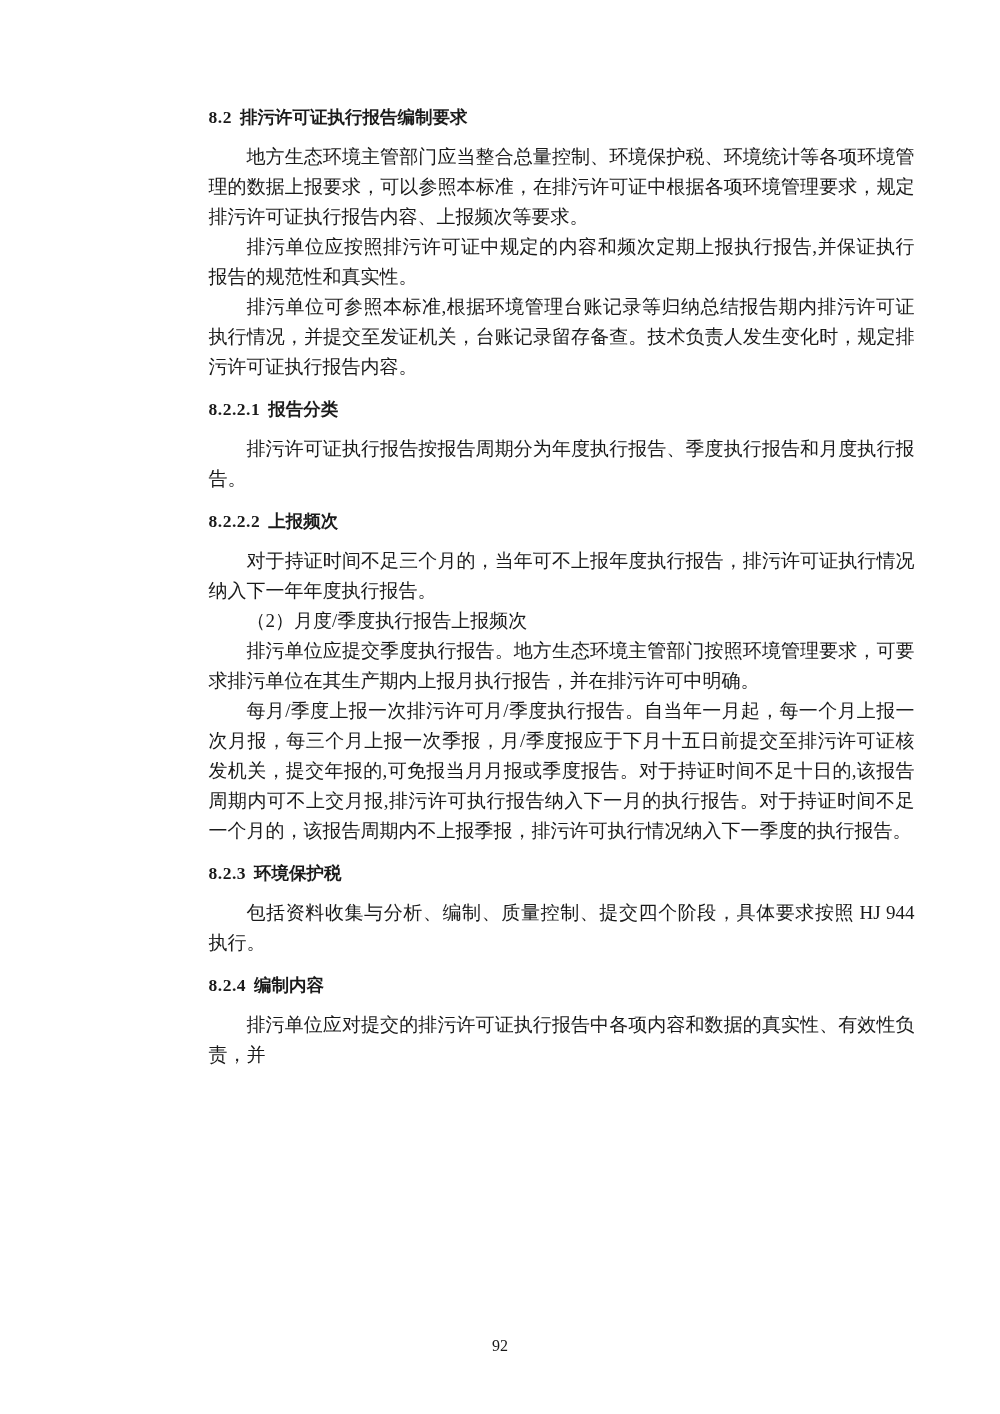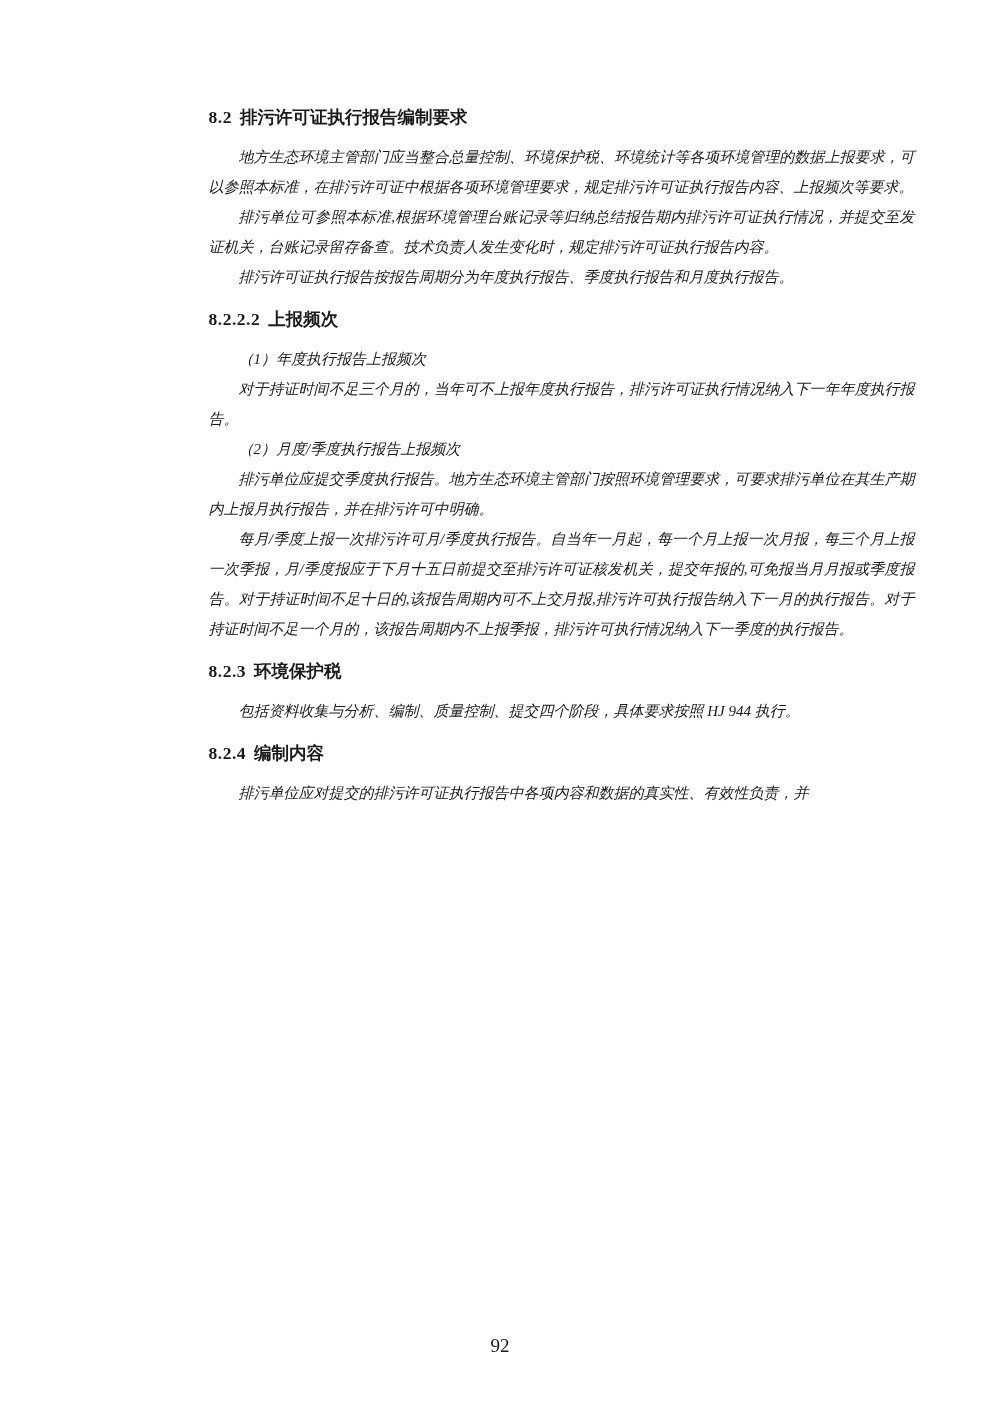--- a/index.html
+++ b/index.html
@@ -38,63 +38,65 @@
     font-weight: bold;
     letter-spacing: 0.5px;
   }
   .htitle {
     font-family: "Liberation Sans", "DejaVu Sans", sans-serif;
     font-weight: bold;
     margin-left: 8px;
   }
   .para {
     margin: 0;
-    font-size: 15px;
+    font-size: 19px;
     line-height: 30px;
     text-align: justify;
     text-indent: 2em;
     word-break: normal;
     overflow-wrap: break-word;
-    font-style: italic;
   }
   .page-number {
     position: absolute;
     left: 0;
     right: 0;
     bottom: 60px;
     text-align: center;
-    font-size: 19px;
+    font-size: 16px;
     line-height: 16px;
     font-family: "Liberation Serif", "DejaVu Serif", serif;
     color: #1a1a1a;
   }
 </style>
 </head>
 <body>
 
 <div class="page">
   <div class="content">
 
     <h2 class="heading">
       <span class="hnum">8.2</span><span class="htitle">排污许可证执行报告编制要求</span>
     </h2>
 
 
     <p class="para">地方生态环境主管部门应当整合总量控制、环境保护税、环境统计等各项环境管理的数据上报要求，可以参照本标准，在排污许可证中根据各项环境管理要求，规定排污许可证执行报告内容、上报频次等要求。</p>
+    <p class="para">排污单位应按照排污许可证中规定的内容和频次定期上报执行报告,并保证执行报告的规范性和真实性。</p>
     <p class="para">排污单位可参照本标准,根据环境管理台账记录等归纳总结报告期内排污许可证执行情况，并提交至发证机关，台账记录留存备查。技术负责人发生变化时，规定排污许可证执行报告内容。</p>
 
 
+    <h4 class="heading">
+      <span class="hnum">8.2.2.1</span><span class="htitle">报告分类</span>
+    </h4>
 
     <p class="para">排污许可证执行报告按报告周期分为年度执行报告、季度执行报告和月度执行报告。</p>
 
     <h4 class="heading">
       <span class="hnum">8.2.2.2</span><span class="htitle">上报频次</span>
     </h4>
 
-    <p class="para">（1）年度执行报告上报频次</p>
     <p class="para">对于持证时间不足三个月的，当年可不上报年度执行报告，排污许可证执行情况纳入下一年年度执行报告。</p>
     <p class="para">（2）月度/季度执行报告上报频次</p>
     <p class="para">排污单位应提交季度执行报告。地方生态环境主管部门按照环境管理要求，可要求排污单位在其生产期内上报月执行报告，并在排污许可中明确。</p>
     <p class="para">每月/季度上报一次排污许可月/季度执行报告。自当年一月起，每一个月上报一次月报，每三个月上报一次季报，月/季度报应于下月十五日前提交至排污许可证核发机关，提交年报的,可免报当月月报或季度报告。对于持证时间不足十日的,该报告周期内可不上交月报,排污许可执行报告纳入下一月的执行报告。对于持证时间不足一个月的，该报告周期内不上报季报，排污许可执行情况纳入下一季度的执行报告。</p>
 
     <h3 class="heading">
       <span class="hnum">8.2.3</span><span class="htitle">环境保护税</span>
     </h3>
 
     <p class="para">包括资料收集与分析、编制、质量控制、提交四个阶段，具体要求按照 HJ 944 执行。</p>

